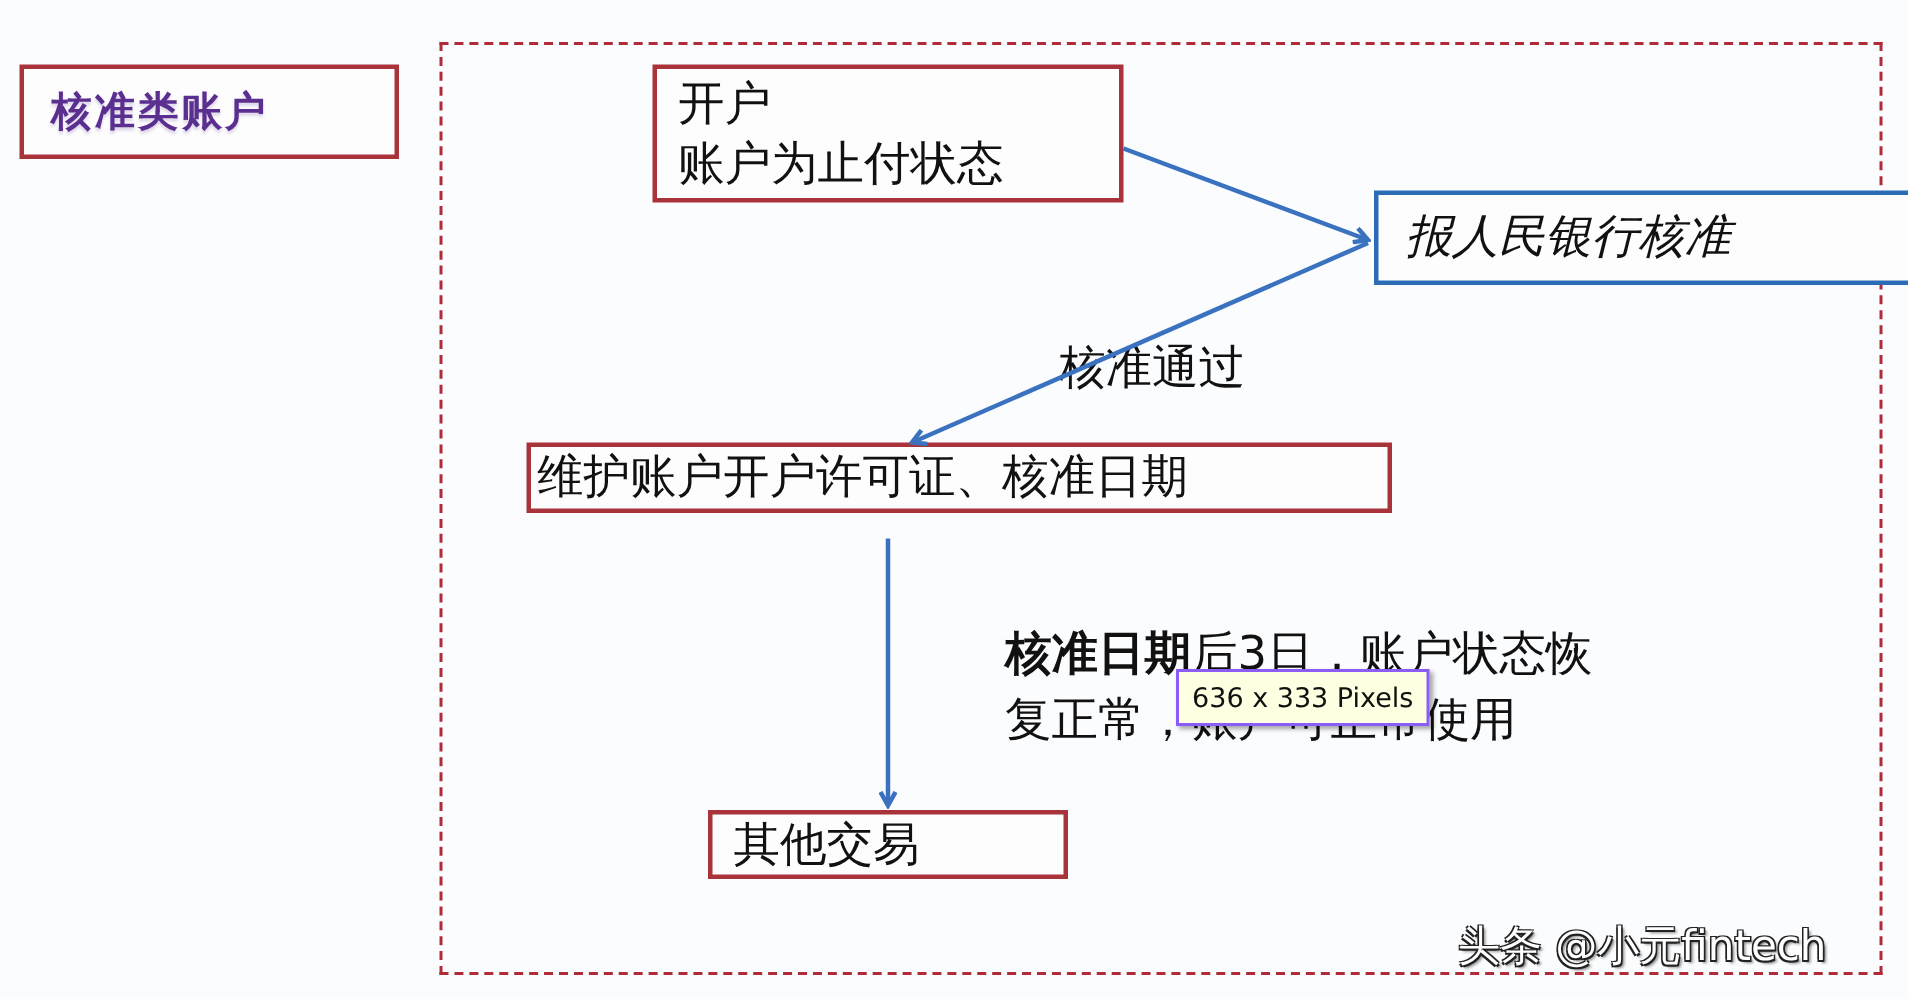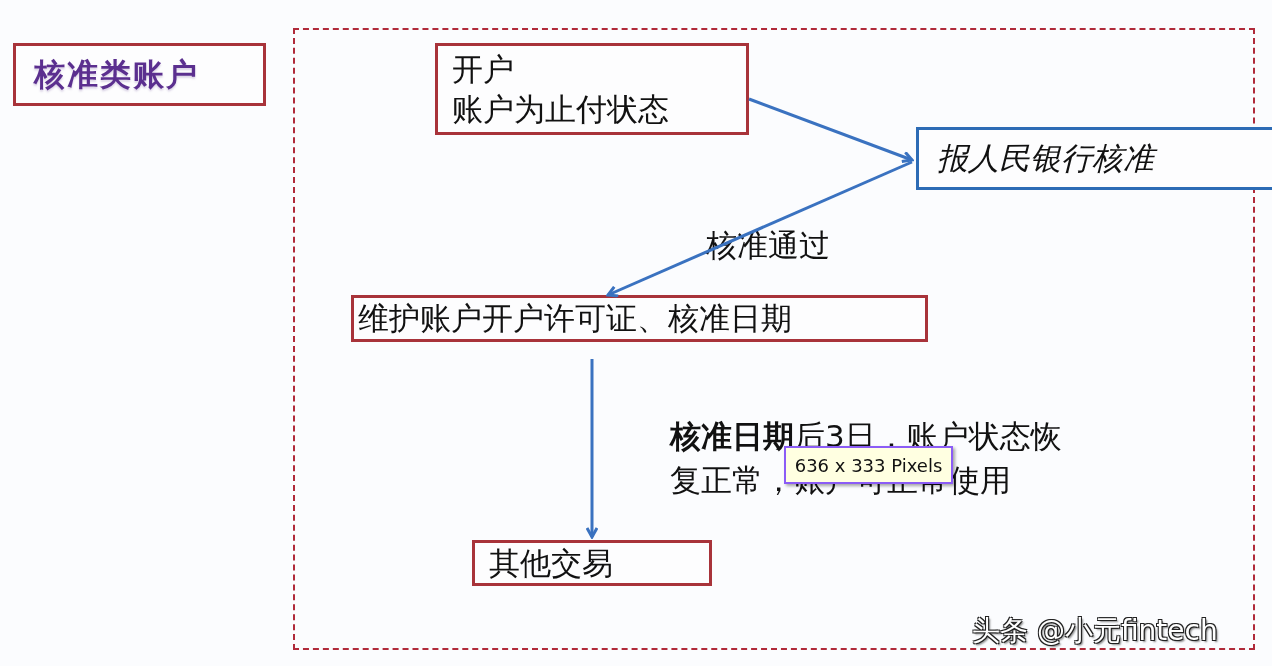--- a/index.html
+++ b/index.html
@@ -37,21 +37,21 @@
       padding-left: 16px;
     }
     .box.blue {
       border-color: #2c6bb5;
     }
     .title-box {
       left: 13px; top: 43px; width: 253px; height: 63px;
       padding-left: 18px;
     }
     .title-text {
-      font-size: 31px;
+      font-size: 27px;
       font-weight: bold;
       color: #5b2f8f;
       letter-spacing: 2px;
       text-shadow: 0 2px 2px rgba(120,90,160,0.25);
     }
     .open-box { left: 435px; top: 43px; width: 314px; height: 92px; padding-left: 14px; }
     .report-box { left: 916px; top: 127px; width: 360px; height: 63px; padding-left: 18px; font-style: italic; }
     .maintain-box { left: 351px; top: 295px; width: 577px; height: 47px; padding-left: 4px; }
     .other-box { left: 472px; top: 540px; width: 240px; height: 46px; padding-left: 14px; }
     .label {

